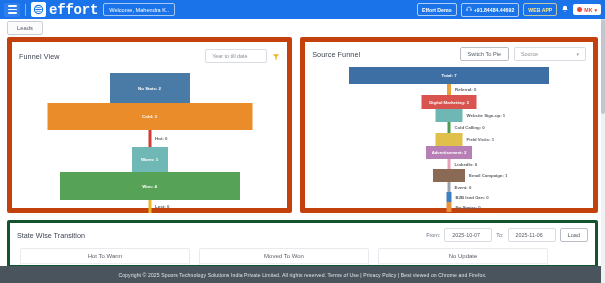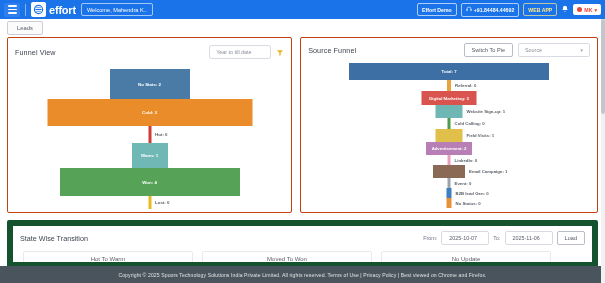--- a/index.html
+++ b/index.html
@@ -19,21 +19,21 @@
     cursor:pointer;
   }
   .hamburger i{display:block;width:9px;height:1.4px;background:#fff;border-radius:1px;}
   .navdiv{width:1px;height:12px;background:rgba(255,255,255,.45);}
   .brand{display:flex;align-items:center;gap:3px;}
   .brand-logo{
     width:15px;height:15px;background:#fff;border-radius:2px;
     display:flex;align-items:center;justify-content:center;
   }
   .brand-logo svg{display:block;}
-  .brand-name{color:#fff;font-size:11px;font-weight:700;letter-spacing:-.2px;}
+  .brand-name{color:#fff;font-size:14px;font-weight:700;letter-spacing:-.2px;font-family:Liberation Mono, monospace;}
   .welcome-pill{
     border:1px solid rgba(255,255,255,.6);border-radius:2px;
     color:#fff;font-size:5.6px;padding:2.5px 5px;white-space:nowrap;
   }
   .right-grp{position:absolute;right:4px;top:0;height:19px;display:flex;align-items:center;gap:4px;}
   .pill{
     border:1px solid rgba(255,255,255,.65);border-radius:2px;color:#fff;
     font-size:5.2px;font-weight:700;padding:2.5px 4px;white-space:nowrap;
     display:flex;align-items:center;gap:2px;
   }
@@ -53,21 +53,21 @@
   }
   .pagehead h1{font-size:10.5px;font-weight:400;color:#3d4450;letter-spacing:.1px;}
   .leads-btn{
     border:1px solid #c9ced6;background:#fbfbfc;border-radius:2px;
     font-size:5.8px;color:#555c66;padding:3px 9px;cursor:pointer;
   }
 
   
   .panels{display:flex;gap:8px;padding:0 7px;}
   .panel{
-    background:#fff;border:1px solid #c2410c;border-radius:2px;
+    background:#fff;border:5px solid #c2410c;border-radius:2px;
     position:relative;height:176px;
   }
   .panel.left{width:291px;}
   .panel.right{width:304px;}
   .panel-head{
     display:flex;align-items:center;justify-content:space-between;
     padding:5px 7px 2px 7px;
   }
   .panel-title{font-size:7.2px;color:#3d4450;font-weight:400;letter-spacing:.1px;}
   .panel-tools{display:flex;align-items:center;gap:5px;}
@@ -101,21 +101,21 @@
     position:absolute;left:50%;transform:translateX(-50%);
     display:flex;align-items:center;justify-content:center;
     color:#fff;font-size:4.3px;font-weight:700;white-space:nowrap;
   }
   .sbar .out{
     position:absolute;left:100%;margin-left:4px;color:#5b6068;font-weight:700;
   }
 
   
   .swt{
-    margin:7px 7px 0 7px;background:#fff;border:6px solid #14532d;border-radius:2px;
+    margin:7px 7px 0 7px;background:#fff;border:3px solid #14532d;border-radius:2px;
     height:48px;position:relative;overflow:hidden;
   }
   .swt-head{display:flex;align-items:center;justify-content:space-between;padding:5px 7px 0 7px;}
   .swt-title{font-size:7.2px;color:#3d4450;}
   .swt-tools{display:flex;align-items:center;gap:4px;}
   .swt-tools .lbl{font-size:5.4px;color:#6b7280;}
   .dateinput{
     border:1px solid #d8dce2;border-radius:2px;background:#fff;
     font-size:5.4px;color:#5b6068;padding:3px 7px;min-width:48px;text-align:left;cursor:pointer;
   }

